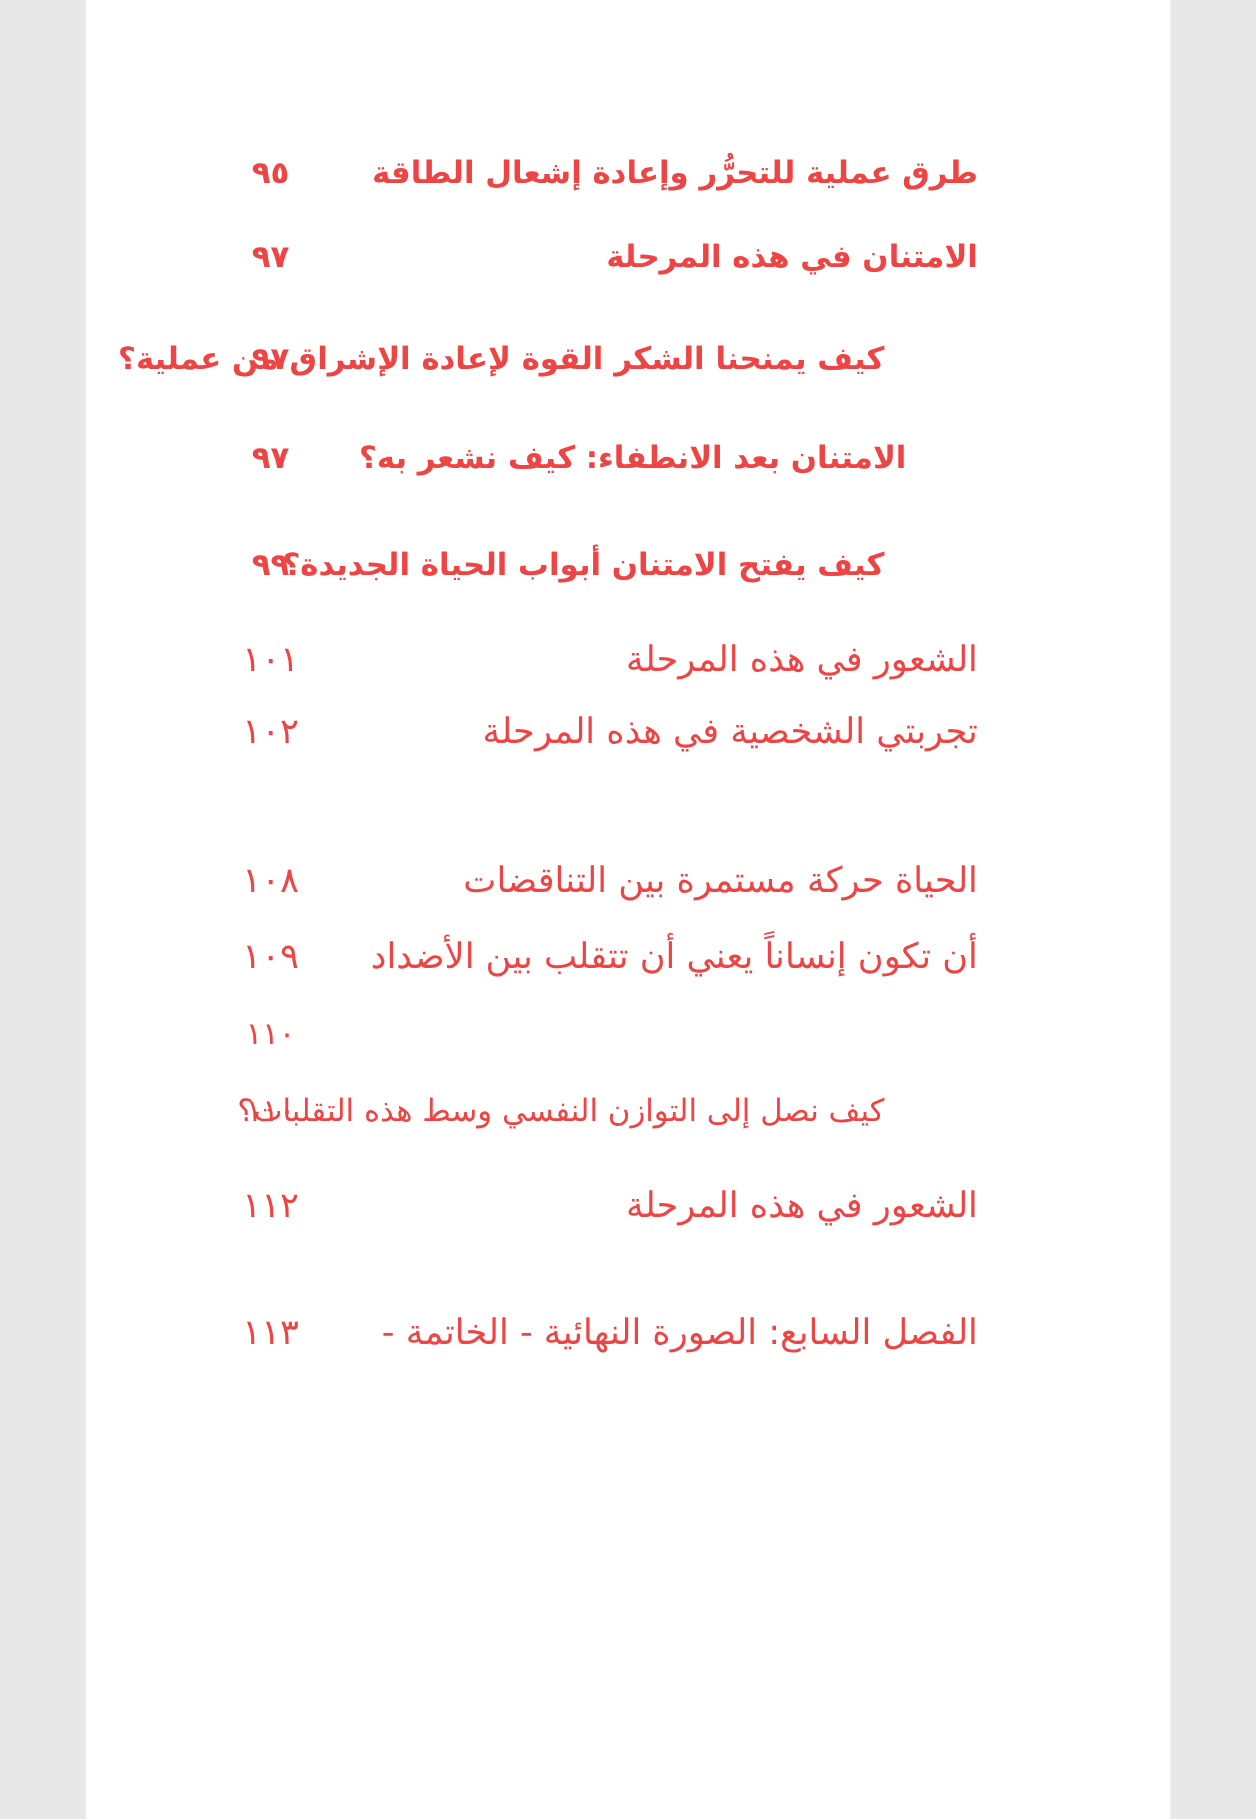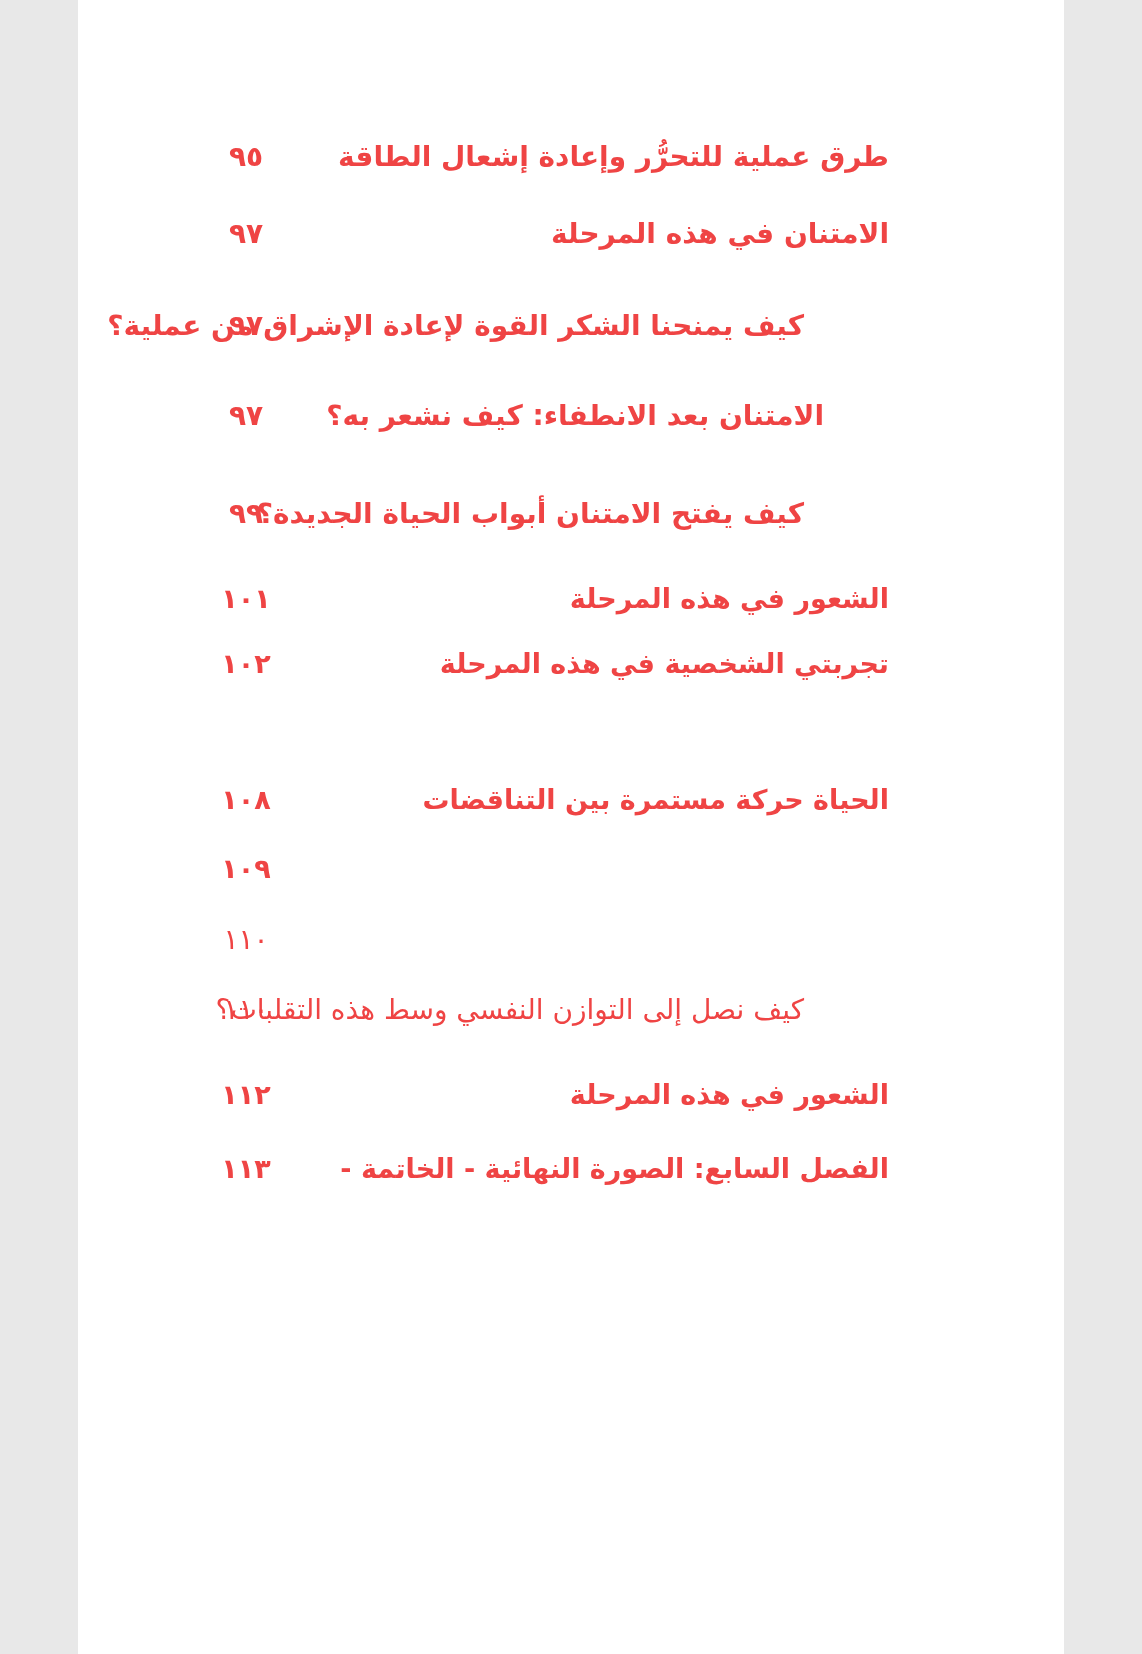--- a/index.html
+++ b/index.html
@@ -34,40 +34,40 @@
   .toc-row .pagenum {
     position: absolute;
     top: 0;
     left: 136px;
     width: 64px;
     text-align: center;
     direction: rtl;
   }
   
   .tier-bold   { font-size: 28px; font-weight: bold; }
-  .tier-normal { font-size: 27px; font-weight: bold; }
+  .tier-normal { font-size: 32px; font-weight: normal; }
   .tier-small  { font-size: 28px; font-weight: normal; }
   
   .indent  .title { right: 260px; }
   .indent4 .title { right: 240px; text-align: right; }
   
   .r1  { top: 134px; }
   .r2  { top: 211px; }
   .r3  { top: 303px; }
   .r4  { top: 393px; }
   .r5  { top: 491px; }
   .r6  { top: 576px; }
   .r7  { top: 641px; }
   .r8  { top: 711px; }
   .r9  { top: 777px; }
   .r10 { top: 846px; }
   .r11 { top: 917px; }
   .r12 { top: 987px; }
   .r13 { top: 1072px; }
-  .r14 { top: 1146px; }
+  .r14 { top: 1188px; }
 </style>
 </head>
 <body>
 
 <div class="page">
 
   <div class="toc-row r1 tier-bold">
     <span class="pagenum">٩٥</span>
     <span class="title" dir="rtl">طرق عملية للتحرُّر وإعادة إشعال الطاقة</span>
   </div>
@@ -103,20 +103,21 @@
   </div>
 
 
   <div class="toc-row r9 tier-normal">
     <span class="pagenum">١٠٨</span>
     <span class="title" dir="rtl">الحياة حركة مستمرة بين التناقضات</span>
   </div>
 
   <div class="toc-row r10 tier-normal">
     <span class="pagenum">١٠٩</span>
+    <span class="title" dir="rtl">أن تكون إنساناً يعني أن تتقلب بين الأضداد</span>
   </div>
 
   <div class="toc-row r11 tier-small">
     <span class="pagenum">١١٠</span>
   </div>
 
   <div class="toc-row r12 tier-small indent">
     <span class="pagenum">١١٠</span>
     <span class="title" dir="rtl">كيف نصل إلى التوازن النفسي وسط هذه التقلبات؟</span>
   </div>

